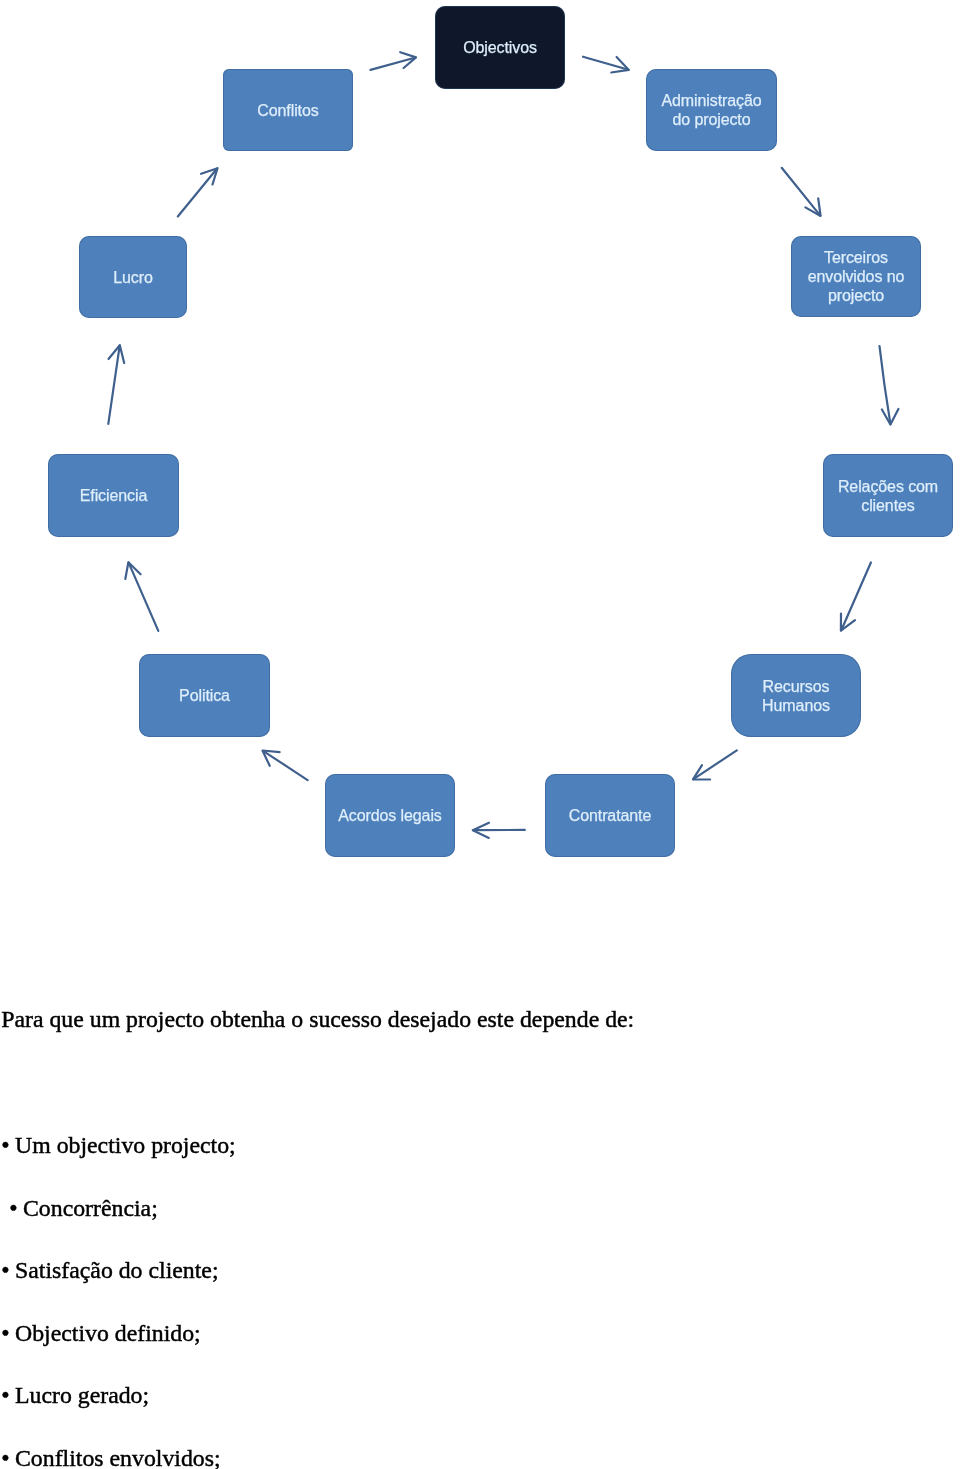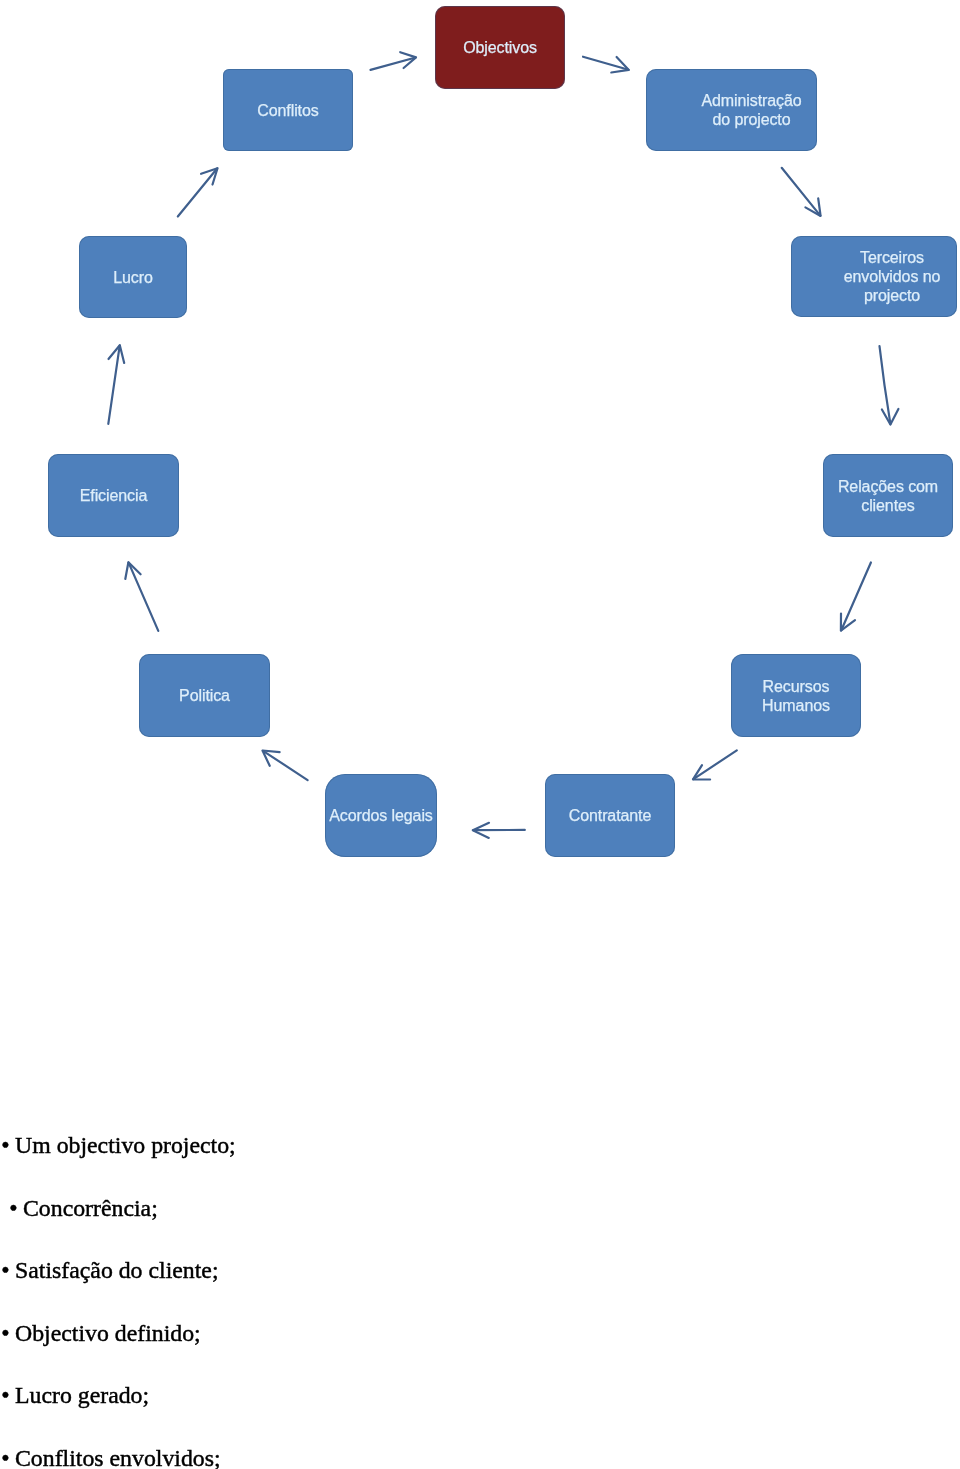--- a/index.html
+++ b/index.html
@@ -67,60 +67,61 @@
           <path d="M108.5 359.0 L119.8 345.2 L124.2 363.0"></path>
         </g>
         <g>
           <path d="M177.8 216.5 L217.1 168.5"></path>
           <path d="M201.1 173.8 L217.5 168.2 L212.5 184.5"></path>
         </g>
       </g>
   </svg>
 
   <div id="nodes">
-      <div class="node" style="left: 435px; top: 6px; width: 130px; height: 83px; background: #7f1d1d; color: rgb(222, 238, 250); border-radius: 10px;">
+      <div class="node" style="left: 435px; top: 6px; width: 130px; height: 83px; background: #0f172a; color: rgb(222, 238, 250); border-radius: 10px;">
         <span>Objectivos</span>
       </div>
-      <div class="node" style="left: 646px; top: 69px; width: 131px; height: 82px; background: rgb(78, 128, 188); color: rgb(222, 238, 250); border-radius: 10px; padding-left: 40px;">
+      <div class="node" style="left: 646px; top: 69px; width: 131px; height: 82px; background: rgb(78, 128, 188); color: rgb(222, 238, 250); border-radius: 10px;">
         <span>Administração
 do projecto</span>
       </div>
-      <div class="node" style="left: 791px; top: 236px; width: 130px; height: 81px; background: rgb(78, 128, 188); color: rgb(222, 238, 250); border-radius: 10px; padding-left: 36px;">
+      <div class="node" style="left: 791px; top: 236px; width: 130px; height: 81px; background: rgb(78, 128, 188); color: rgb(222, 238, 250); border-radius: 10px;">
         <span>Terceiros
 envolvidos no
 projecto</span>
       </div>
       <div class="node" style="left: 823px; top: 454px; width: 130px; height: 83px; background: rgb(78, 128, 188); color: rgb(222, 238, 250); border-radius: 10px; align-items: center;">
         <span>Relações com
 clientes</span>
       </div>
-      <div class="node" style="left: 731px; top: 654px; width: 130px; height: 83px; background: rgb(78, 128, 188); color: rgb(222, 238, 250); border-radius: 12px;">
+      <div class="node" style="left: 731px; top: 654px; width: 130px; height: 83px; background: rgb(78, 128, 188); color: rgb(222, 238, 250); border-radius: 20px;">
         <span>Recursos
 Humanos</span>
       </div>
       <div class="node" style="left: 545px; top: 774px; width: 130px; height: 83px; background: rgb(78, 128, 188); color: rgb(222, 238, 250); border-radius: 10px;">
         <span>Contratante</span>
       </div>
-      <div class="node" style="left: 325px; top: 774px; width: 112px; height: 83px; background: rgb(78, 128, 188); color: rgb(222, 238, 250); border-radius: 20px; align-items: center;">
+      <div class="node" style="left: 325px; top: 774px; width: 130px; height: 83px; background: rgb(78, 128, 188); color: rgb(222, 238, 250); border-radius: 10px; align-items: center;">
         <span>Acordos legais</span>
       </div>
       <div class="node" style="left: 139px; top: 654px; width: 131px; height: 83px; background: rgb(78, 128, 188); color: rgb(222, 238, 250); border-radius: 10px;">
         <span>Politica</span>
       </div>
       <div class="node" style="left: 48px; top: 454px; width: 131px; height: 83px; background: rgb(78, 128, 188); color: rgb(222, 238, 250); border-radius: 10px;">
         <span>Eficiencia</span>
       </div>
       <div class="node" style="left: 79px; top: 236px; width: 108px; height: 82px; background: rgb(78, 128, 188); color: rgb(222, 238, 250); border-radius: 10px;">
         <span>Lucro</span>
       </div>
       <div class="node" style="left: 223px; top: 69px; width: 130px; height: 82px; background: rgb(78, 128, 188); color: rgb(222, 238, 250); border-radius: 6px;">
         <span>Conflitos</span>
       </div>
     </div>
 
+  <div class="body-text" id="intro" style="left: 1.2px; top: 1008.3px;">Para que um projecto obtenha o sucesso desejado este depende de:</div>
 
   <div id="bullets">
       <div class="bullet-item" style="top: 1134px; left: 1.2px;"><span class="bullet-mark">•</span><span>Um objectivo projecto;</span></div>
       <div class="bullet-item" style="top: 1196.5px; left: 1.2px; padding-left: 8px;"><span class="bullet-mark">•</span><span>Concorrência;</span></div>
       <div class="bullet-item" style="top: 1259px; left: 1.2px;"><span class="bullet-mark">•</span><span>Satisfação do cliente;</span></div>
       <div class="bullet-item" style="top: 1321.5px; left: 1.2px;"><span class="bullet-mark">•</span><span>Objectivo definido;</span></div>
       <div class="bullet-item" style="top: 1384px; left: 1.2px;"><span class="bullet-mark">•</span><span>Lucro gerado;</span></div>
       <div class="bullet-item" style="top: 1446.5px; left: 1.2px;"><span class="bullet-mark">•</span><span>Conflitos envolvidos;</span></div>
     </div>
 

